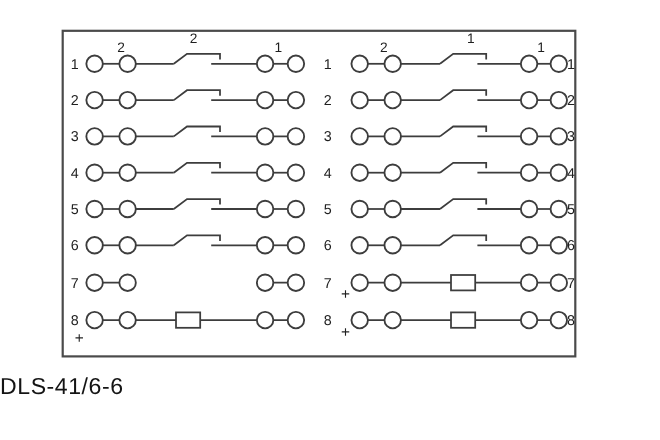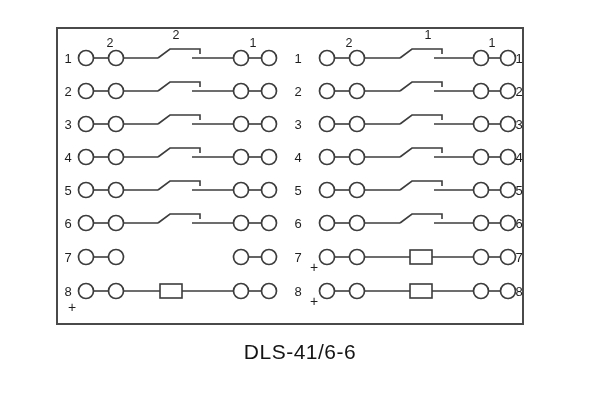--- a/index.html
+++ b/index.html
@@ -15,21 +15,21 @@
     position: relative;
     width: 600px;
     height: 400px;
     background: #ffffff;
   }
   #diagram {
     display: block;
   }
   .caption {
     width: 600px;
-    text-align: center;
+    text-align: left;
     font-size: 21px;
     letter-spacing: 0.5px;
     color: #141414;
     margin-top: 6px;
     font-family: "Liberation Sans", sans-serif;
   }
 </style>
 </head>
 <body>
 

